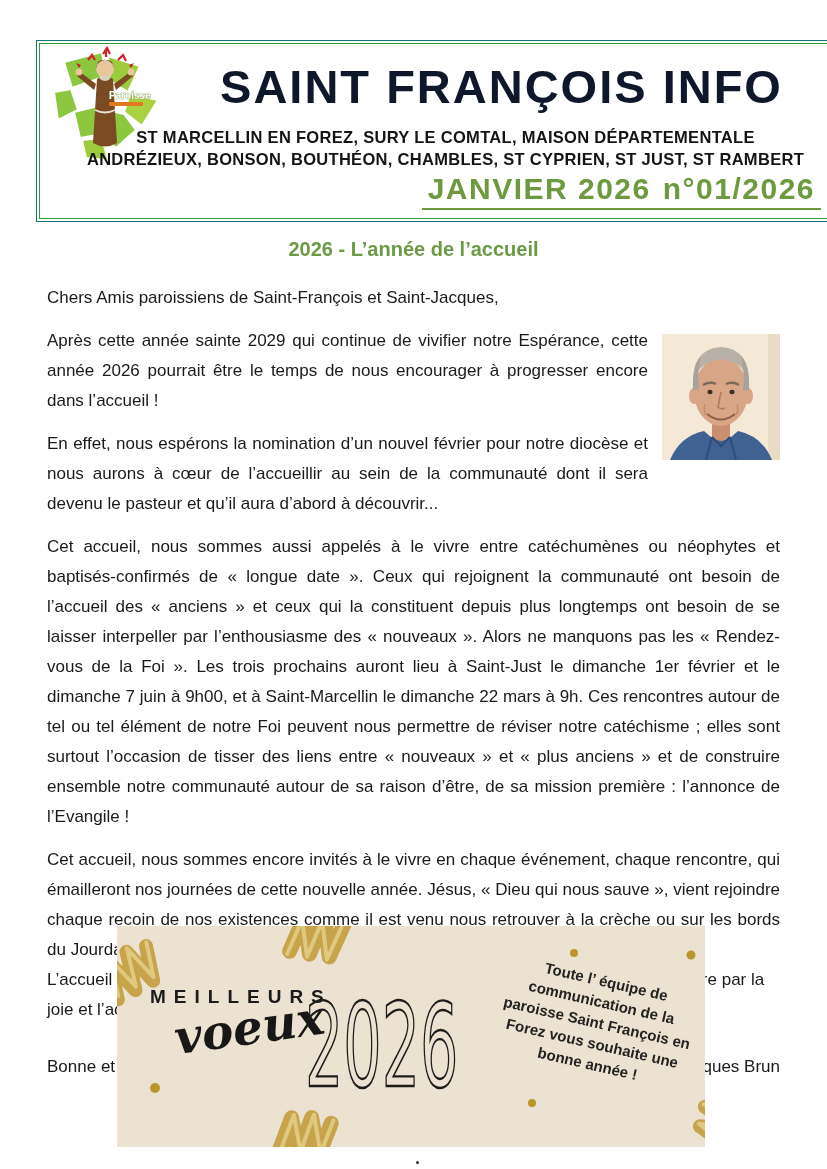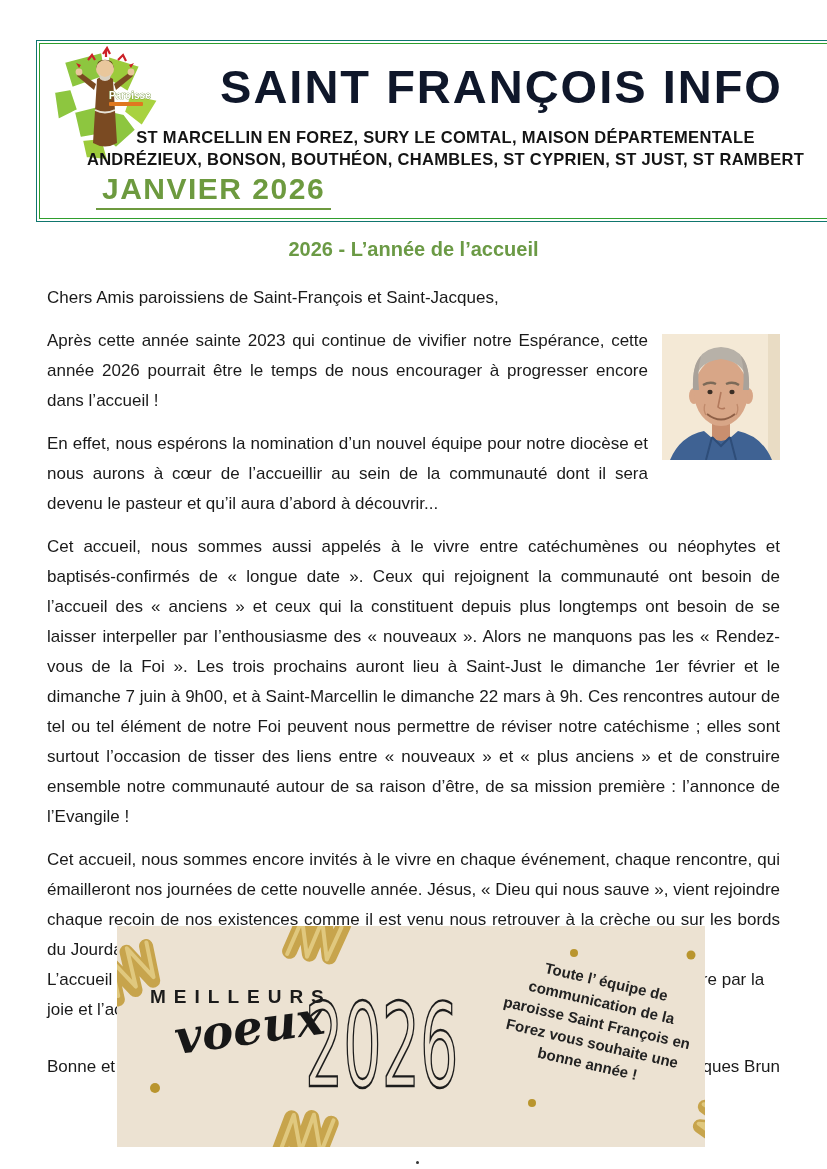--- a/index.html
+++ b/index.html
@@ -10,21 +10,21 @@
   .masthead{position:absolute;left:36px;top:40px;width:819px;height:182px;
             box-sizing:border-box;border:1px solid #0f766e;padding:2px;background:#fff;}
   .masthead-inner{box-sizing:border-box;width:100%;height:100%;border:1px solid #2f9e2d;position:relative;}
   .logo-svg{position:absolute;left:6px;top:2px;}
   .masthead-title{position:absolute;left:118px;right:6px;top:4px;height:76px;
                   display:flex;align-items:center;justify-content:center;
                   font-size:47px;font-weight:bold;color:#0f172a;letter-spacing:2px;white-space:nowrap;}
   .towns{position:absolute;top:82px;left:0;right:0;text-align:center;
          font-weight:bold;font-size:16.5px;line-height:22px;color:#141414;letter-spacing:.3px;}
   .issue-row{position:absolute;left:56px;right:30px;bottom:8px;
-             display:flex;justify-content:space-between;align-items:flex-end;}
+             display:flex;justify-content:flex-end;align-items:flex-end;}
   .issue-underline{font-size:30px;font-weight:bold;color:#6d9a3f;letter-spacing:1.5px;
                    border-bottom:2px solid #6d9a3f;padding:0 6px 2px 6px;}
 
   
   .article{position:absolute;left:47px;right:47px;top:238px;}
   .article-heading{margin:0 0 22px 0;text-align:center;font-size:20px;font-weight:bold;color:#6b9a45;}
   .article p{margin:13px 0;font-size:17px;line-height:30px;text-align:justify;}
   .p-salutation{text-align:center;}
   .p-no-bottom{margin-bottom:0 !important;}
   .p-no-top{margin-top:0 !important;text-align:left !important;}
@@ -91,20 +91,21 @@
 
       <div class="masthead-title">SAINT FRANÇOIS INFO</div>
 
       <div class="towns">
         <div>ST MARCELLIN EN FOREZ, SURY LE COMTAL, MAISON DÉPARTEMENTALE</div>
         <div>ANDRÉZIEUX, BONSON, BOUTHÉON, CHAMBLES, ST CYPRIEN, ST JUST, ST RAMBERT</div>
       </div>
 
       <div class="issue-row">
         <span class="issue-underline">JANVIER 2026</span>
+        <span class="issue-underline">n°01/2026</span>
       </div>
 
     </div>
   </div>
 
   <div class="article">
     <h1 class="article-heading">2026 - L’année de l’accueil</h1>
 
     <p class="p-salutation">Chers Amis paroissiens de Saint-François et Saint-Jacques,</p>
 
@@ -122,22 +123,22 @@
       <path d="M31,56 q-1,-26 8,-34 q-4,16 -2,34 Z" fill="#a9a29a"></path>
       <path d="M87,56 q1,-26 -8,-34 q4,16 2,34 Z" fill="#a9a29a"></path>
       <path d="M41,51 q7,-4 13,-1 M64,50 q7,-3 13,1" stroke="#7c6a58" stroke-width="2.4" fill="none"></path>
       <ellipse cx="48" cy="58" rx="2.6" ry="2.2" fill="#3a2e25"></ellipse>
       <ellipse cx="70" cy="58" rx="2.6" ry="2.2" fill="#3a2e25"></ellipse>
       <path d="M59,58 L56,73 q3,3 7,1" stroke="#b2795c" stroke-width="1.6" fill="none"></path>
       <path d="M45,80 Q59,91 73,80" stroke="#8d5f46" stroke-width="2" fill="none"></path>
       <path d="M43,70 q-2,6 1,11 M75,70 q2,6 -1,11" stroke="#c08a6b" stroke-width="1.3" fill="none"></path>
     </svg>
 
-    <p>Après cette année sainte 2023 qui continue de vivifier notre Espérance, cette année 2026 pourrait être le temps de nous encourager à progresser encore dans l’accueil !</p>
-    <p>En effet, nous espérons la nomination d’un nouvel équipe pour notre diocèse et nous aurons à cœur de l’accueillir au sein de la communauté dont il sera devenu le pasteur et qu’il aura d’abord à découvrir...</p>
+    <p>Après cette année sainte 2029 qui continue de vivifier notre Espérance, cette année 2026 pourrait être le temps de nous encourager à progresser encore dans l’accueil !</p>
+    <p>En effet, nous espérons la nomination d’un nouvel février pour notre diocèse et nous aurons à cœur de l’accueillir au sein de la communauté dont il sera devenu le pasteur et qu’il aura d’abord à découvrir...</p>
     <p>Cet accueil, nous sommes aussi appelés à le vivre entre catéchumènes ou néophytes et baptisés-confirmés de « longue date ». Ceux qui rejoignent la communauté ont besoin de l’accueil des « anciens » et ceux qui la constituent depuis plus longtemps ont besoin de se laisser interpeller par l’enthousiasme des « nouveaux ». Alors ne manquons pas les « Rendez-vous de la Foi ». Les trois prochains auront lieu à Saint-Just le dimanche 1er février et le dimanche 7 juin à 9h00, et à Saint-Marcellin le dimanche 22 mars à 9h. Ces rencontres autour de tel ou tel élément de notre Foi peuvent nous permettre de réviser notre catéchisme ; elles sont surtout l’occasion de tisser des liens entre « nouveaux » et « plus anciens » et de construire ensemble notre communauté autour de sa raison d’être, de sa mission première : l’annonce de l’Evangile !</p>
     <p class="p-no-bottom">Cet accueil, nous sommes encore invités à le vivre en chaque événement, chaque rencontre, qui émailleront nos journées de cette nouvelle année. Jésus, « Dieu qui nous sauve », vient rejoindre chaque recoin de nos existences comme il est venu nous retrouver à la crèche ou sur les bords du Jourdain : discrètement...</p>
     <p class="p-no-top">L’accueil commence alors par l’attention, le discernement, la relecture pour se poursuivre par la joie et l’action de grâce...</p>
 
     <div class="signoff">
       <span>Bonne et heureuse année !!!</span>
       <span>Jacques Brun</span>
     </div>
   </div>
 

